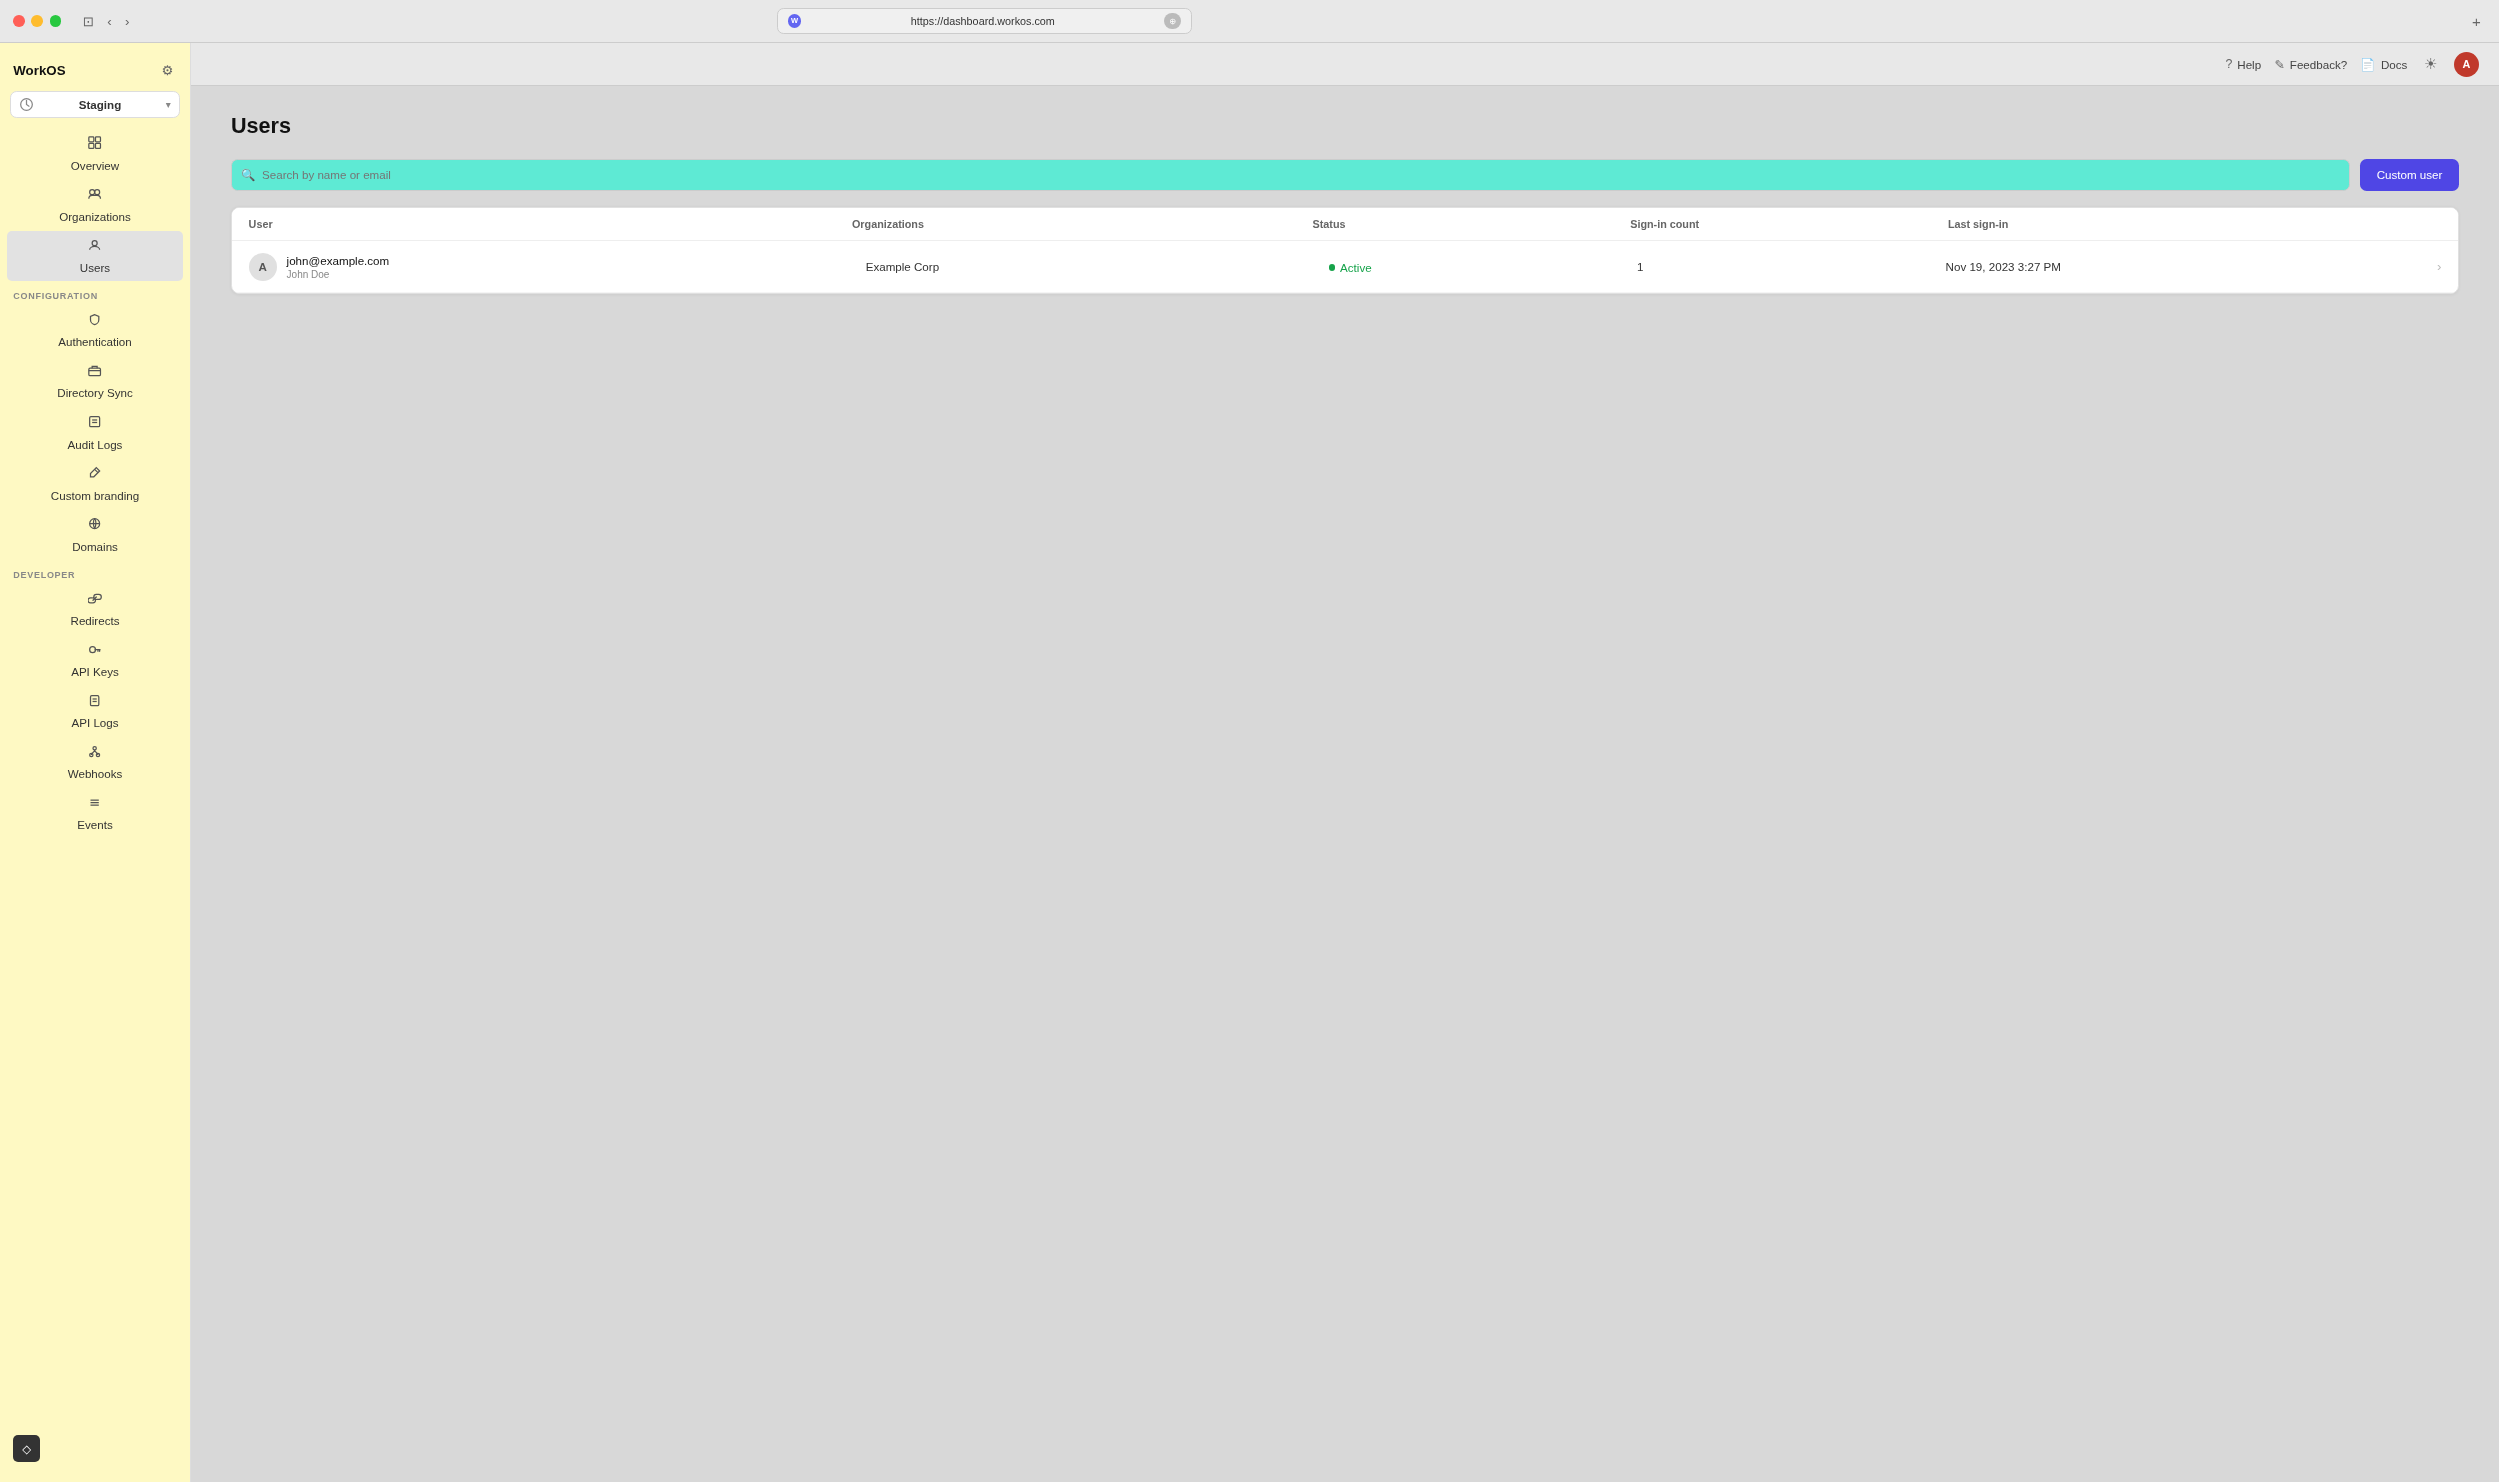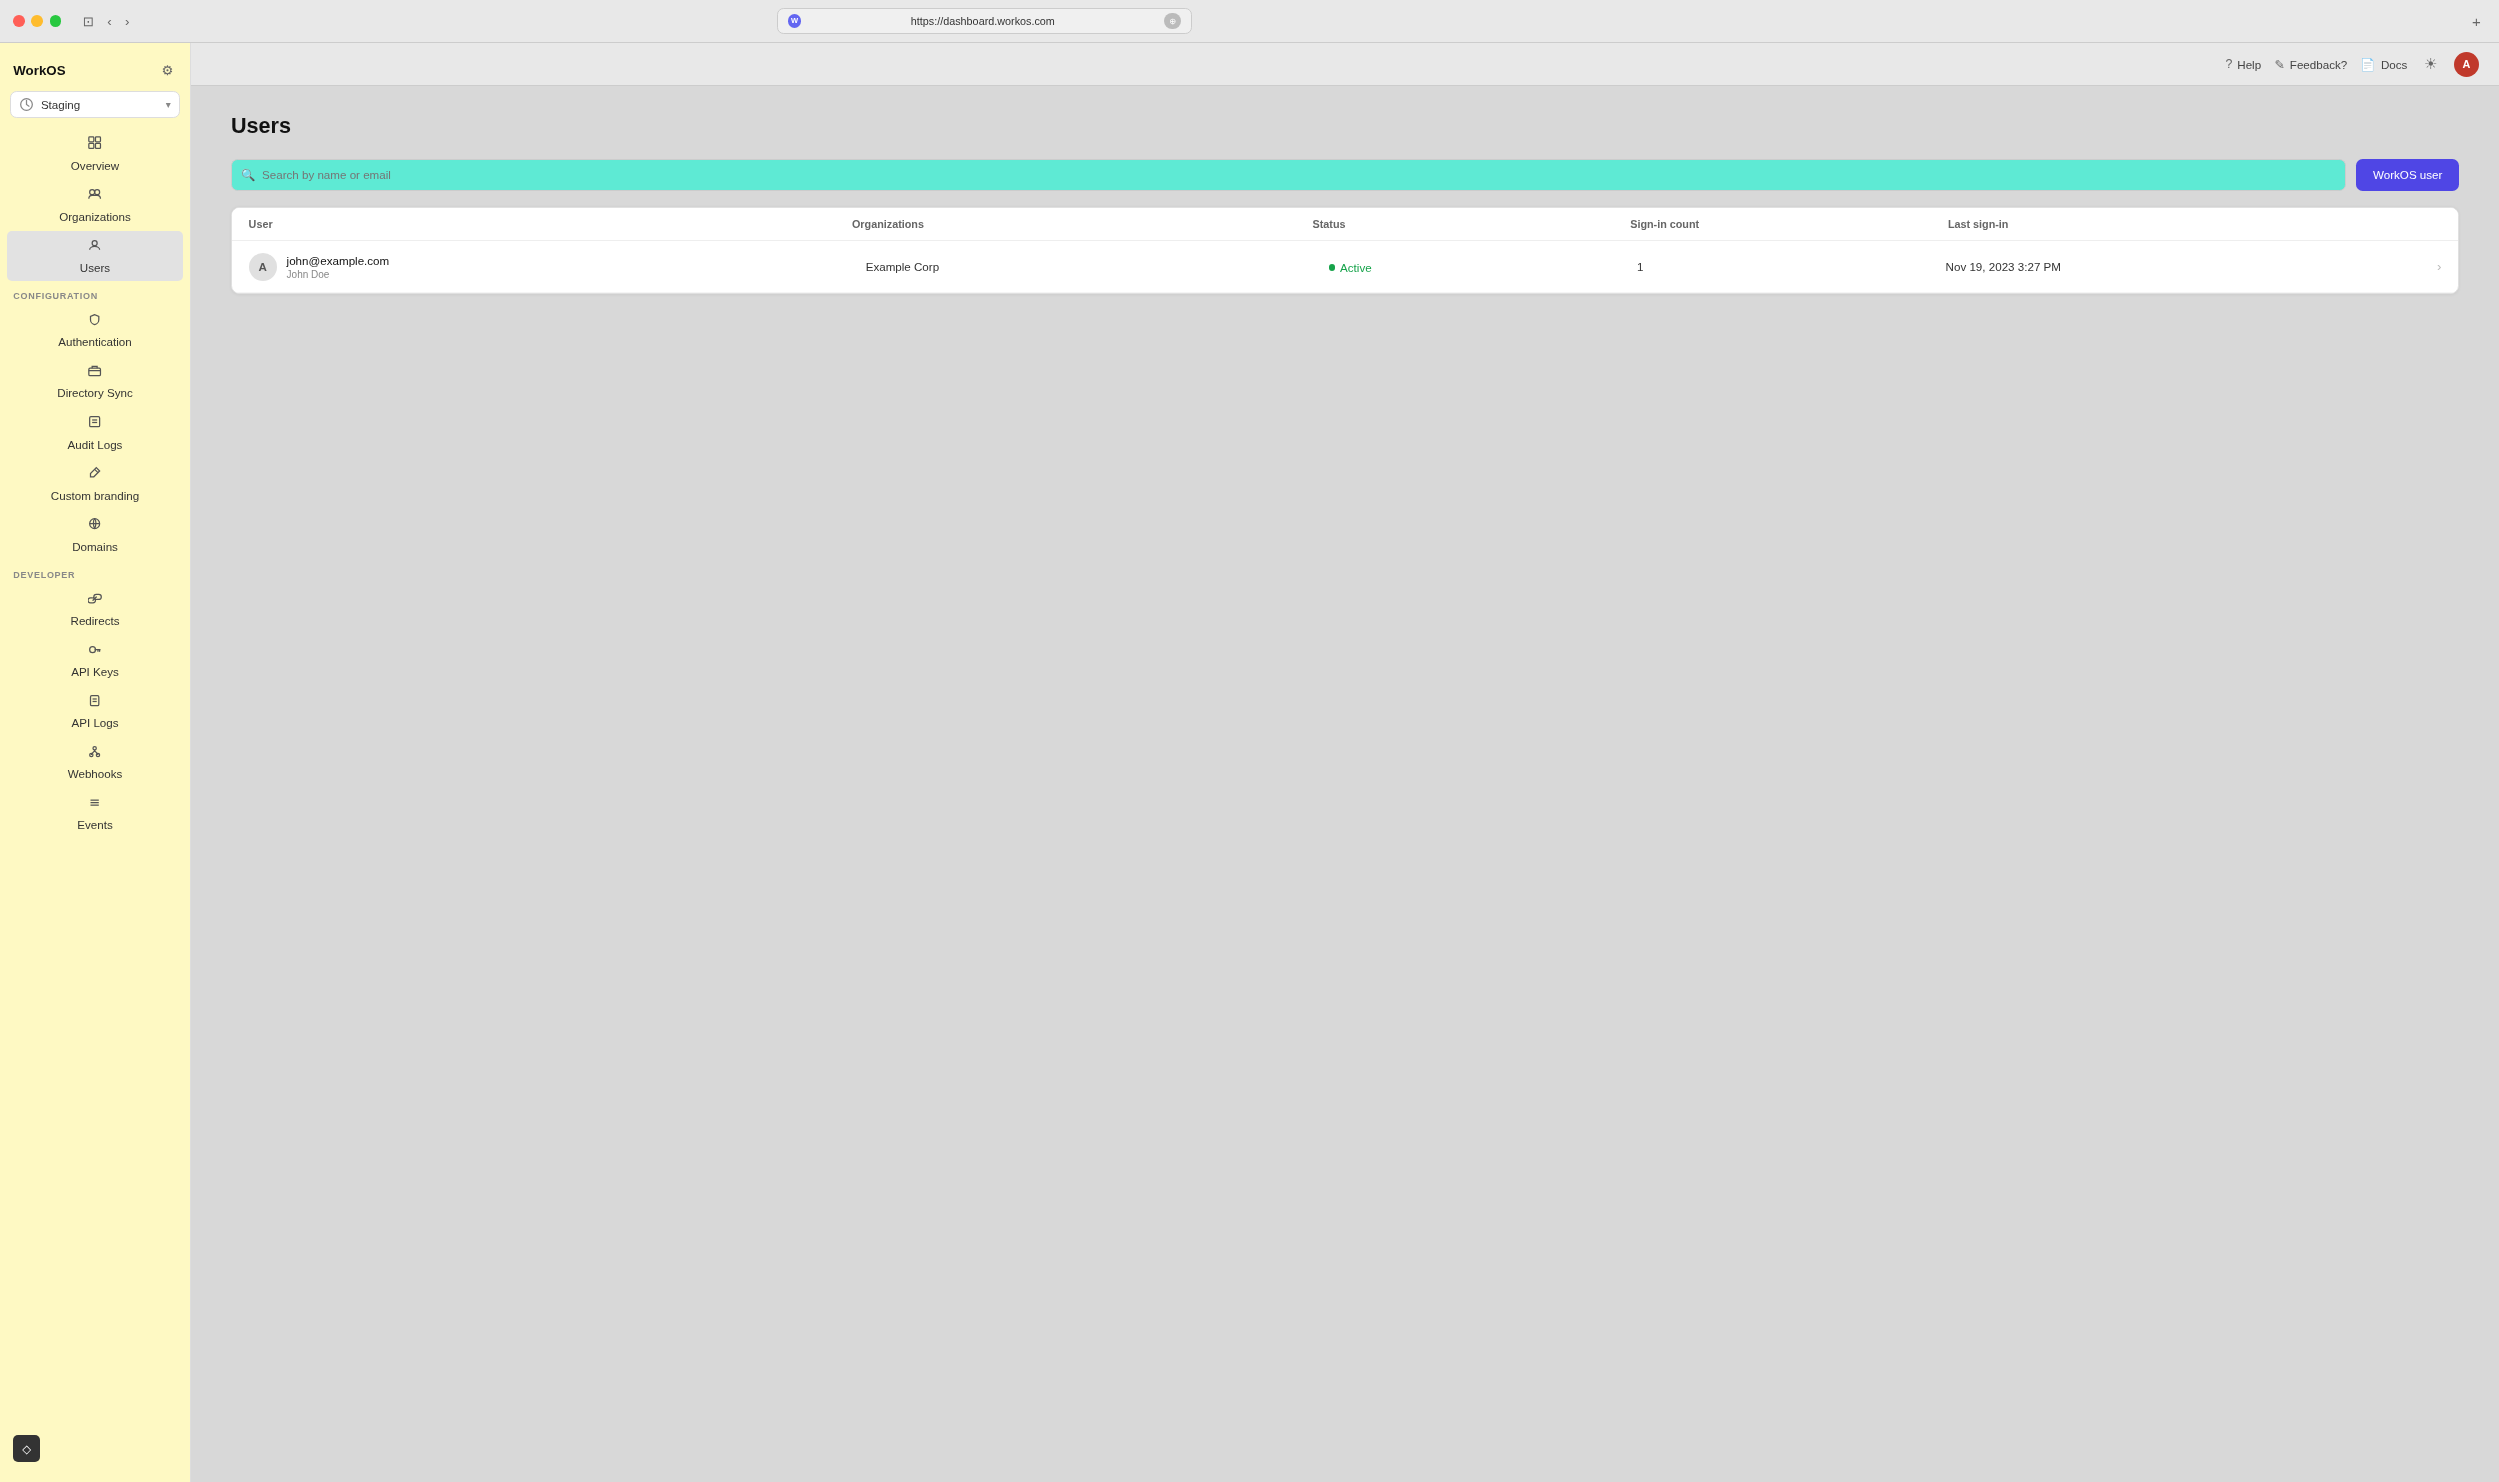--- a/index.html
+++ b/index.html
@@ -169,21 +169,22 @@
     }
     .env-icon {
       width: 15px;
       height: 15px;
       color: #888;
     }
     .env-name {
       flex: 1;
       font-size: 11.6px;
       color: #333;
-      font-weight: 400;
+      font-weight: 700;
+      text-align: center;
     }
     .env-chevron {
       color: #888;
       font-size: 10px;
     }
     .sidebar-nav-item {
       display: flex;
       align-items: center;
       gap: 8.3px;
       padding: 6.6px 13.3px;
@@ -630,21 +631,21 @@
     </div>
 
     <div class="page-content">
       <h1 class="page-title">Users</h1>
 
       <div class="search-bar-row">
         <div class="search-input-wrap">
           <span class="search-icon-pos">🔍</span>
           <input class="search-input" type="text" placeholder="Search by name or email" style="">
         </div>
-        <button class="create-user-btn">WorkOS user</button>
+        <button class="create-user-btn">Custom user</button>
       </div>
 
       <div class="table-card">
         <div class="table-header-row">
           <div class="table-header-cell">User</div>
           <div class="table-header-cell">Organizations</div>
           <div class="table-header-cell">Status</div>
           <div class="table-header-cell">Sign-in count</div>
           <div class="table-header-cell">Last sign-in</div>
           <div class="table-header-cell"></div>

